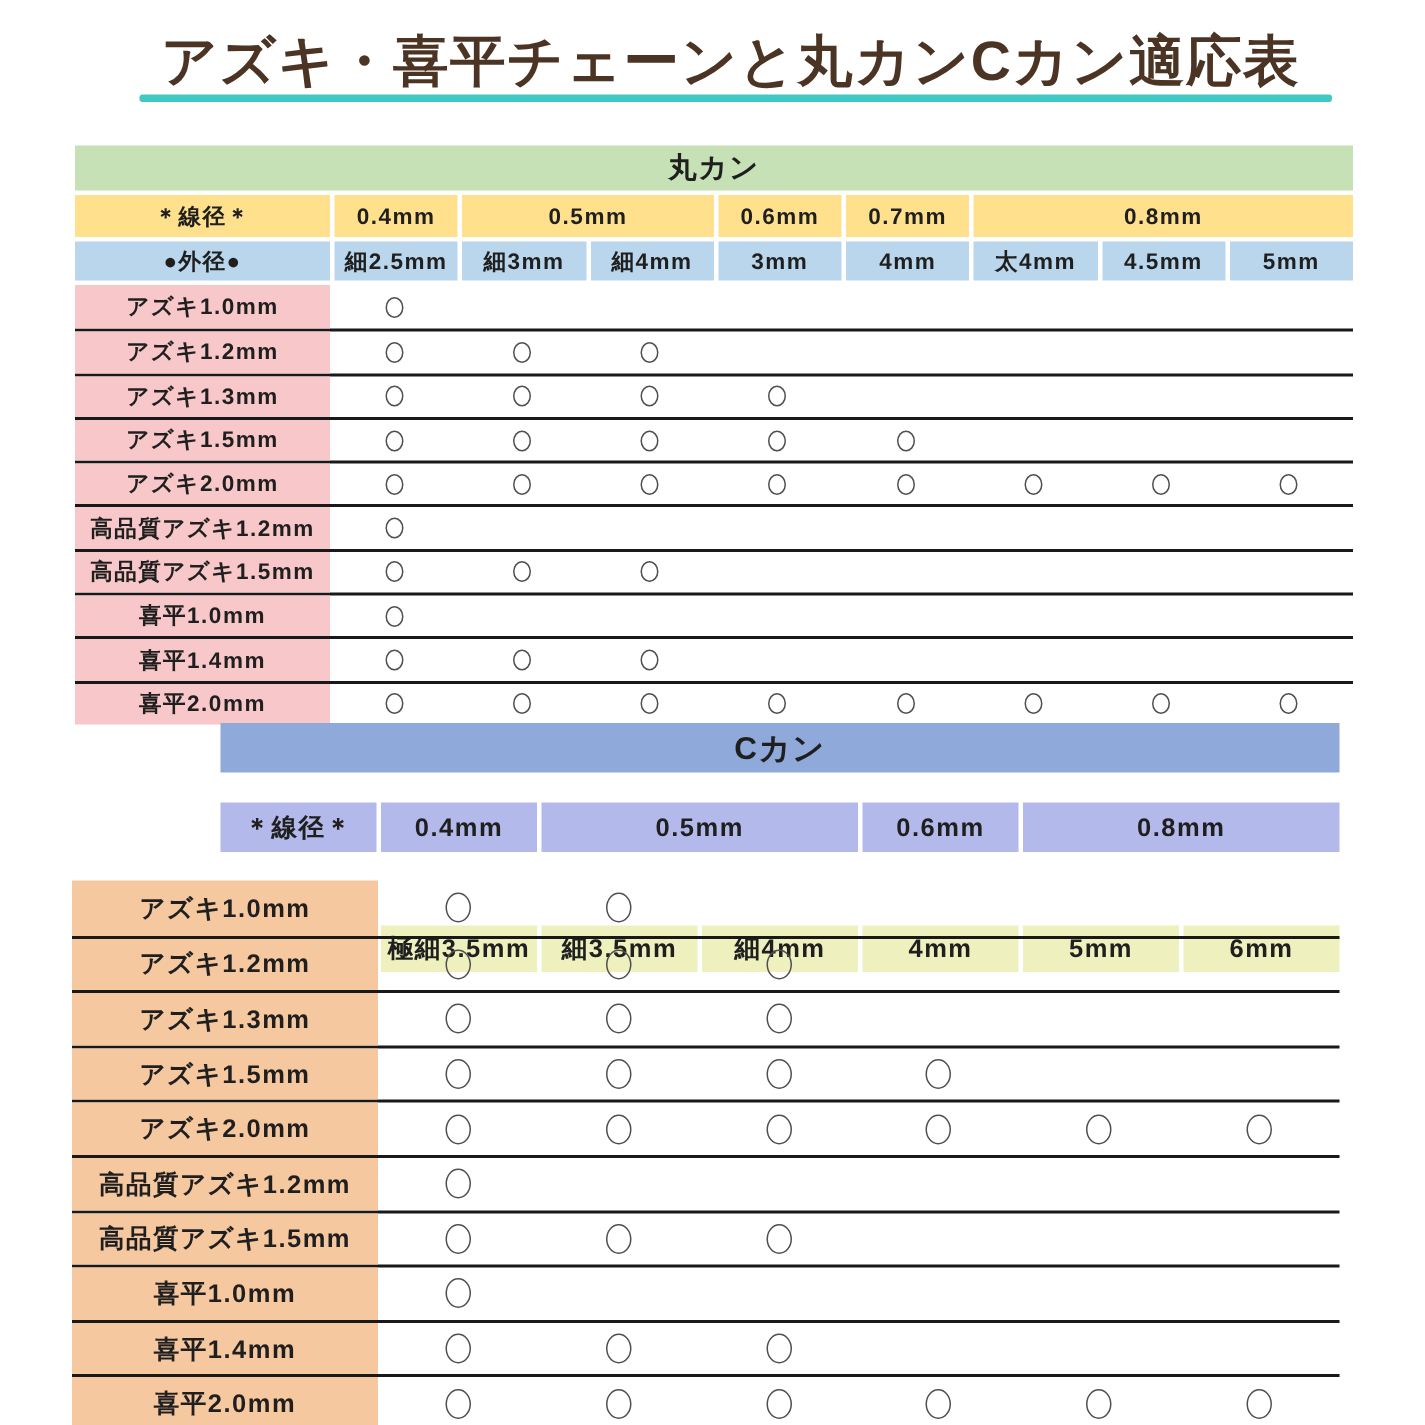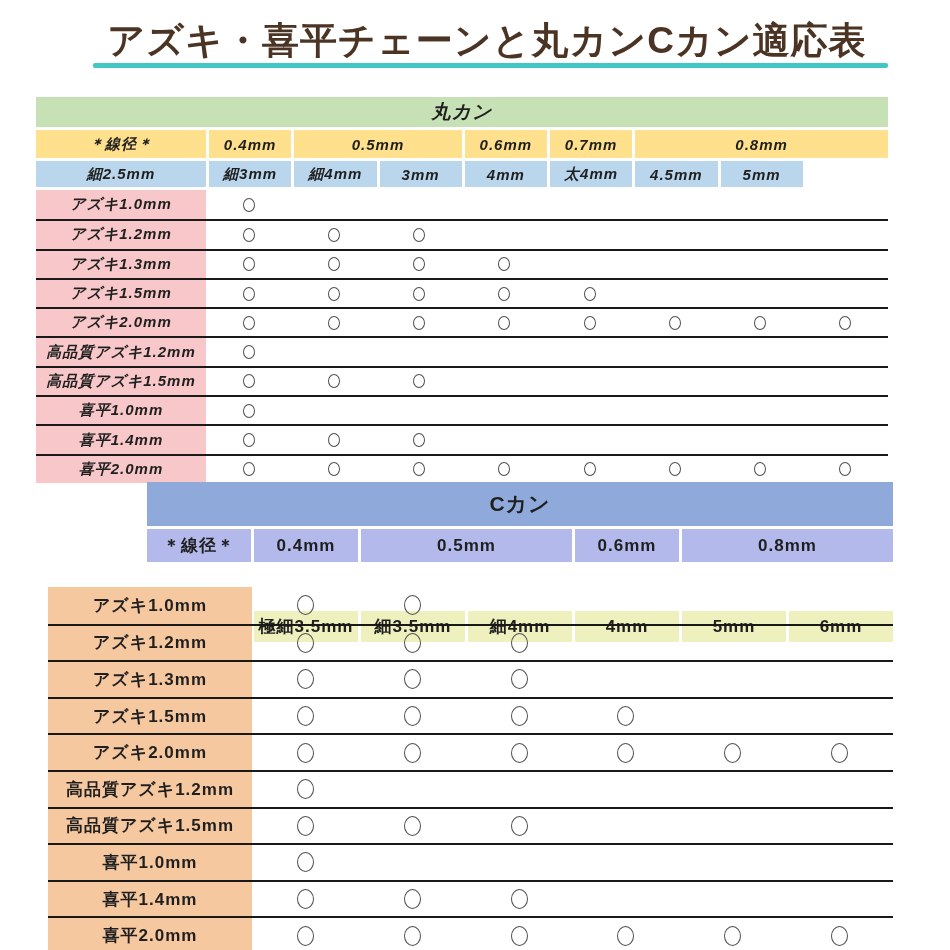--- a/index.html
+++ b/index.html
@@ -44,21 +44,21 @@
     white-space: nowrap;
   }
   .mark {
     border-radius: 50%;
     background: transparent;
   }
   .data-row + .data-row { border-top: 2.5px solid var(--divider, #191919); }
   .data-cell { display:flex; align-items:center; justify-content:center; }
 
   
-  .maru { position: absolute; left: 36px; top: 97px; width: 852px; font-style: italic; }
+  .maru { position: absolute; left: 50px; top: 97px; width: 852px; }
   .maru-bar {
     height: 30px; margin-bottom: 3px;
     background: var(--maru-header-bg, #c7e1b6);
     font-size: 19px;
   }
   .maru-grid {
     display: grid;
     grid-template-columns: 170px repeat(8, 1fr);
     column-gap: 3px;
     margin-bottom: 3px;
@@ -70,21 +70,21 @@
     display: grid;
     grid-template-columns: 170px repeat(8, 1fr);
     height: 29.3px;
   }
   .maru .label { background: var(--maru-label-bg, #f8c7c9); font-size: 15px; }
   .maru .mark { width: 12px; height: 14px; border: 1.6px solid var(--mark-outline, #4f4f4f); }
 
   
   .c-head { position: absolute; left: 147px; top: 482px; width: 746px; }
   .c-bar {
-    height: 44px; margin-bottom: 3px;
+    height: 33px; margin-bottom: 20px;
     background: var(--c-header-bg, #8ea9da);
     font-size: 21px;
   }
   .c-grid {
     display: grid;
     grid-template-columns: 104px repeat(6, 1fr);
     column-gap: 3px;
     margin-bottom: 3px;
   }
   .c-grid .cell { font-size: 17px; }
@@ -113,20 +113,21 @@
     <div class="bar maru-bar">丸カン</div>
     <div class="maru-grid wire" id="maru-wire">
         <div class="cell label-cell">＊線径＊</div>
         <div class="cell">0.4mm</div>
         <div class="cell" style="grid-column: span 2;">0.5mm</div>
         <div class="cell">0.6mm</div>
         <div class="cell">0.7mm</div>
         <div class="cell" style="grid-column: span 3;">0.8mm</div>
       </div>
     <div class="maru-grid od" id="maru-od">
+        <div class="cell label-cell">●外径●</div>
         <div class="cell">細2.5mm</div>
         <div class="cell">細3mm</div>
         <div class="cell">細4mm</div>
         <div class="cell">3mm</div>
         <div class="cell">4mm</div>
         <div class="cell">太4mm</div>
         <div class="cell">4.5mm</div>
         <div class="cell">5mm</div>
       </div>
     <div id="maru-rows">

